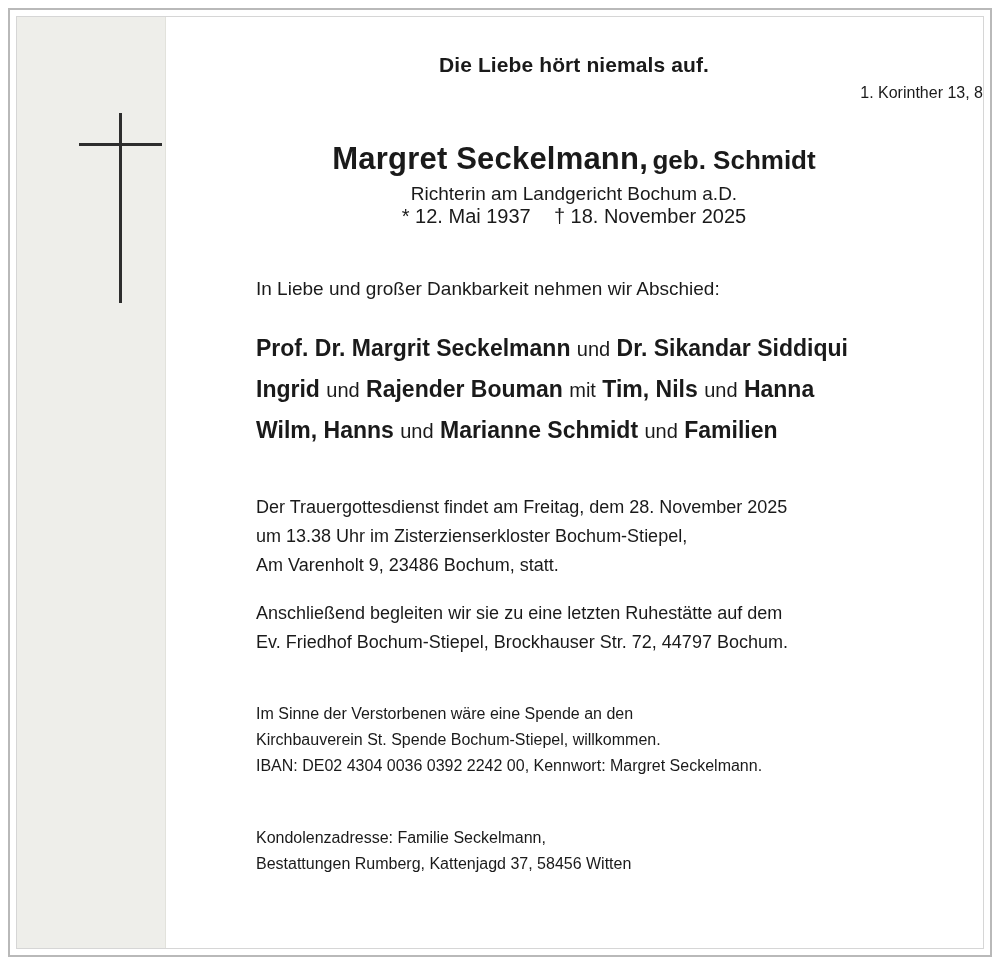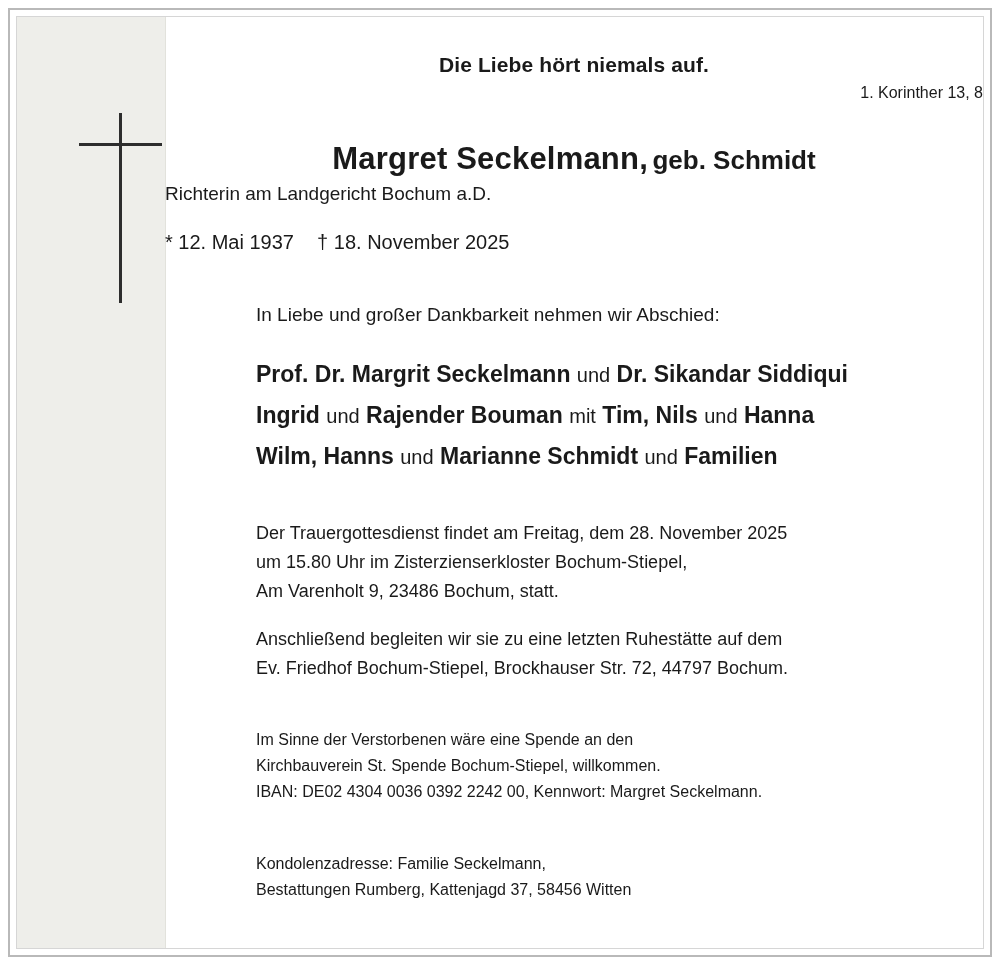--- a/index.html
+++ b/index.html
@@ -100,25 +100,26 @@
   .name-main {
     font-size: 31px;
     font-weight: bold;
     letter-spacing: .2px;
   }
   .name-suffix {
     font-size: 26px;
     font-weight: bold;
   }
   .profession {
+    text-align: center;
     margin-top: 6px;
     font-size: 19px;
   }
   .dates {
-    margin-top: 26px;
+    text-align: center;
     font-size: 20px;
   }
   .dates .gap {
     display: inline-block;
     width: 12px;
   }
   .block {
     padding-left: 91px;
     padding-right: 40px;
   }
@@ -220,21 +221,21 @@
               <span class="strong">Wilm, Hanns</span>
               <span class="link">und</span>
               <span class="strong">Marianne Schmidt</span>
               <span class="link">und</span>
               <span class="strong">Familien</span>
             </div>
           </div>
 
           <div class="service">
             <p>Der Trauergottesdienst findet am Freitag, dem 28. November 2025</p>
-            <p>um 15.80 Uhr im Zisterzienserkloster Bochum-Stiepel,</p>
+            <p>um 13.38 Uhr im Zisterzienserkloster Bochum-Stiepel,</p>
             <p>Am Varenholt 9, 23486 Bochum, statt.</p>
             <p class="para-gap">Anschließend begleiten wir sie zu eine letzten Ruhestätte auf dem</p>
             <p>Ev. Friedhof Bochum-Stiepel, Brockhauser Str. 72, 44797 Bochum.</p>
           </div>
 
           <div class="donation">
             <p>Im Sinne der Verstorbenen wäre eine Spende an den</p>
             <p>Kirchbauverein St. Spende Bochum-Stiepel, willkommen.</p>
             <p>IBAN: DE02 4304 0036 0392 2242 00, Kennwort: Margret Seckelmann.</p>
           </div>

